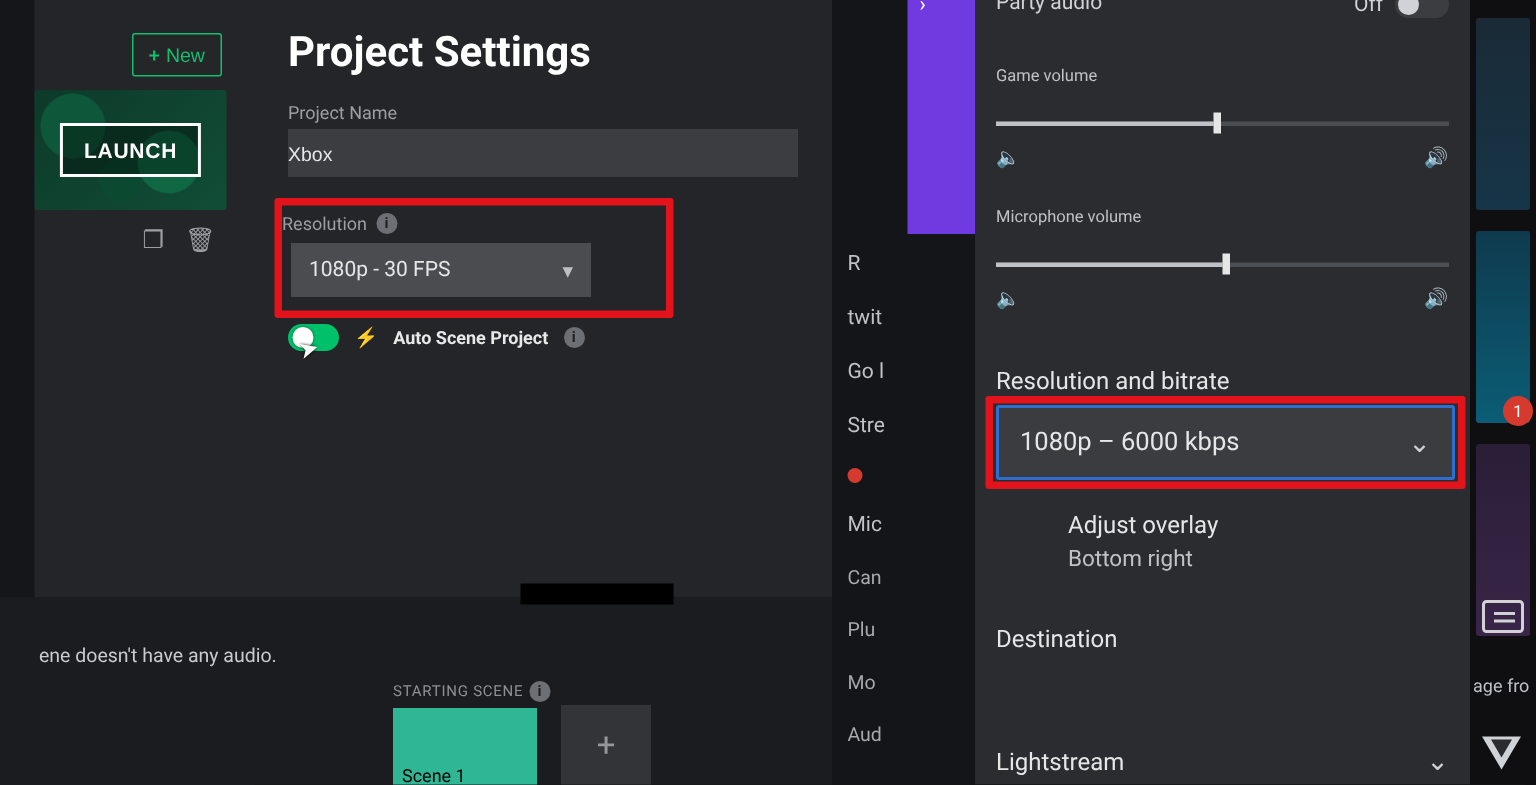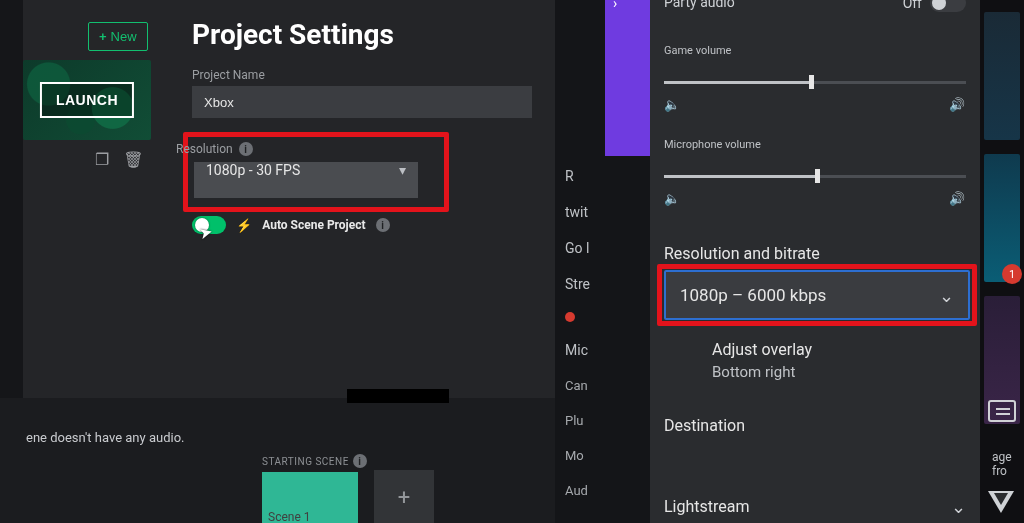--- a/index.html
+++ b/index.html
@@ -59,32 +59,32 @@
   .label-sm { font-size: 12px; color: #9b9ea2; display:flex; align-items:flex-end; gap:6px;}
   .info-dot{
     width:14px;height:14px;border-radius:50%;background:#6c6f74;
     display:inline-flex;align-items:center;justify-content:center;
     font-size:10px;color:#1f2023;font-weight:700;
   }
 
   .pname-label{ position:absolute; left:192px; top:68px; }
   .pname-field{
     position:absolute; left:192px; top:86px; width:340px; height:32px;
-    background:#3b3d41; border:none; color:#e6e6e6; padding:0 12px; font-size:13px;
+    background:#3b3d41; border:none; color:#e6e6e6; padding:0 0; font-size:13px;
   }
 
   .res-box{
     position:absolute; left:183px; top:132px; width:266px; height:80px;
     border:5px solid #e3131b; border-radius:2px;
   }
-  .res-label{ position:absolute; left:176px; top:142px; }
+  .res-label{ position:absolute; left:188px; top:142px; }
   .res-select{
-    position:absolute; left:194px; top:162px; width:224px; height:36px;
+    position:absolute; left:194px; top:162px; width:200px; height:36px;
     background:#4a4c50; color:#e6e6e6; font-size:14px; padding:0 12px;
-    display:flex; align-items:flex-start; justify-content:space-between;
+    display:flex; align-items:center; justify-content:space-between;
   }
   .res-select .caret{ color:#bcbfc4; font-size:14px;}
 
   .auto-row{
     position:absolute; left:192px; top:216px; display:flex; align-items:center; gap:10px;
   }
   .toggle{
     width:34px; height:18px; background:#00c06a; border-radius:9px; position:relative;
   }
   .toggle .knob{
@@ -110,21 +110,21 @@
     position:absolute; left:26px; top:32px; font-size:13px; color:#c9cbcf;
   }
   .scene-col{
     position:absolute; left:262px; top:56px;
   }
   .scene-head{ font-size:10px; color:#8d9094; letter-spacing:.5px; display:flex; align-items:center; gap:4px;}
   .scene-tile{
     margin-top:4px; width:96px; height:58px; background:#2fb795;
     display:flex; align-items:flex-end; padding:6px;
   }
-  .scene-tile span{ font-size:12px; color:#404040;}
+  .scene-tile span{ font-size:12px; color:#000000;}
   .add-tile{
     position:absolute; left:374px; top:72px; width:60px; height:54px; background:#323437;
     display:flex; align-items:center; justify-content:center; color:#93969a; font-size:22px;
   }
 
   
   .mid{
     position:absolute; left:555px; top:0; width:95px; height:523px;
     background:#141518;
   }
@@ -209,21 +209,21 @@
   .t3{ top:296px; height:128px; background:linear-gradient(#2a1e38, #3a2548);}
   .chat-ic{
     position:absolute; left:8px; top:400px; width:28px; height:22px;
     border:2px solid #d0d2d6; border-radius:3px;
   }
   .chat-ic:after{
     content:""; position:absolute; left:6px; top:6px; width:14px; height:2px; background:#d0d2d6;
     box-shadow:0 5px 0 #d0d2d6;
   }
   .age-txt{
-    position:absolute; left:12px; top:450px; font-size:12px; color:#bfc2c6;
+    position:absolute; left:2px; top:450px; font-size:12px; color:#bfc2c6;
   }
   .logo{
     position:absolute; left:8px; bottom:6px; width:26px; height:26px;
   }
   .logo .g{
     width:0;height:0;border-left:13px solid transparent;border-right:13px solid transparent;
     border-top:22px solid #cfd2d6;
   }
   .logo .g2{
     position:absolute; left:6px; top:2px;

